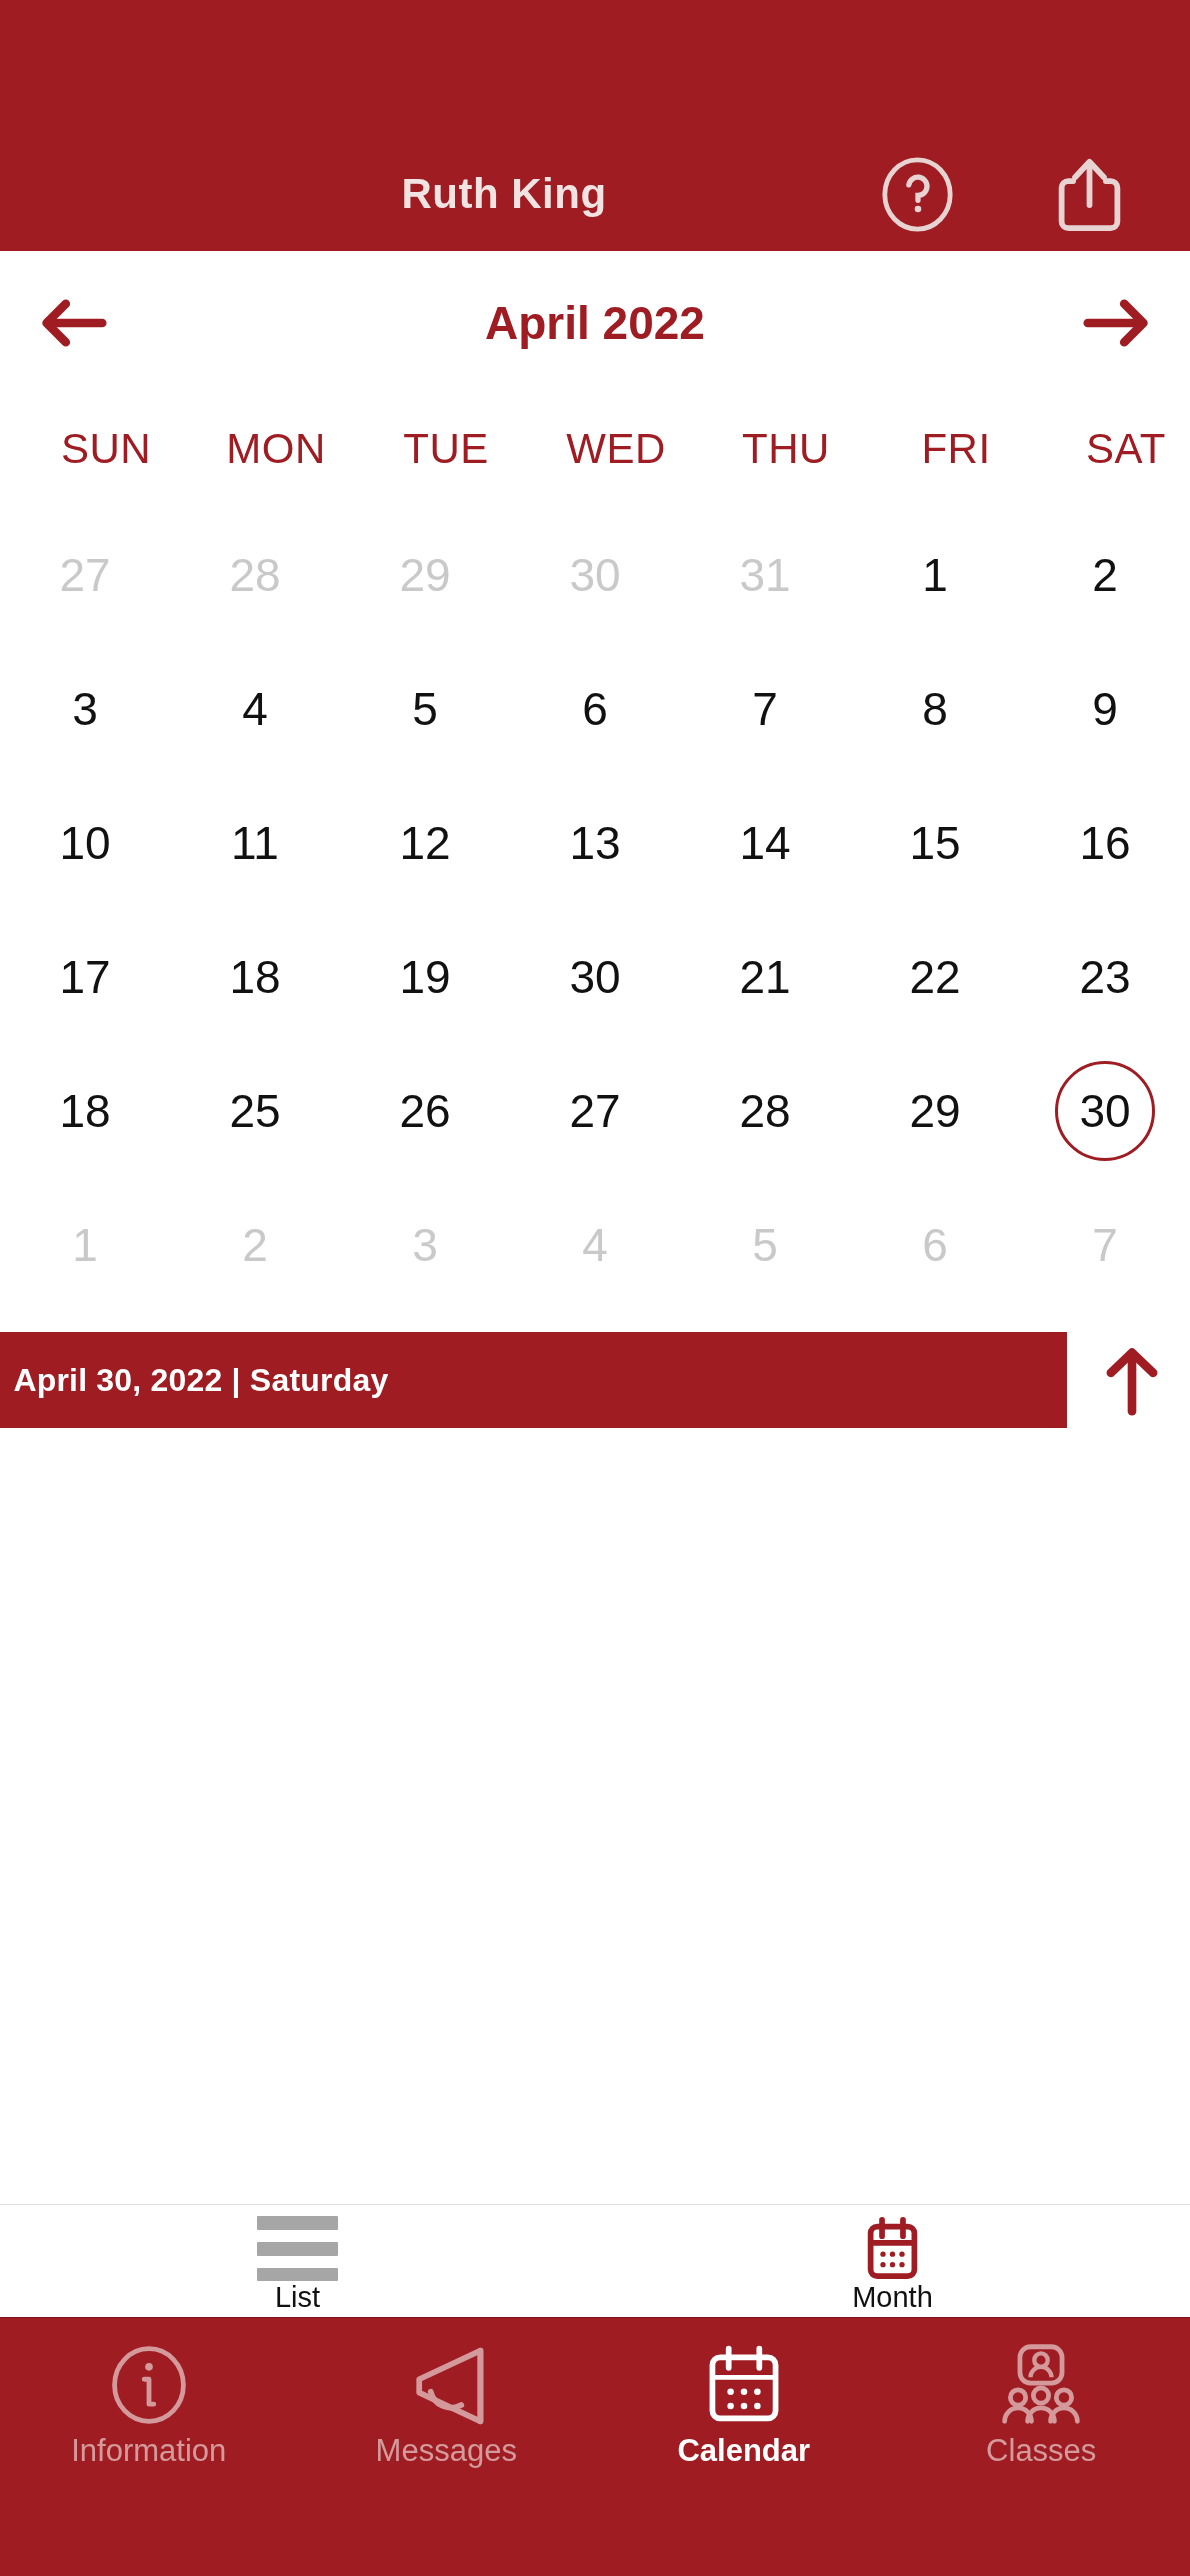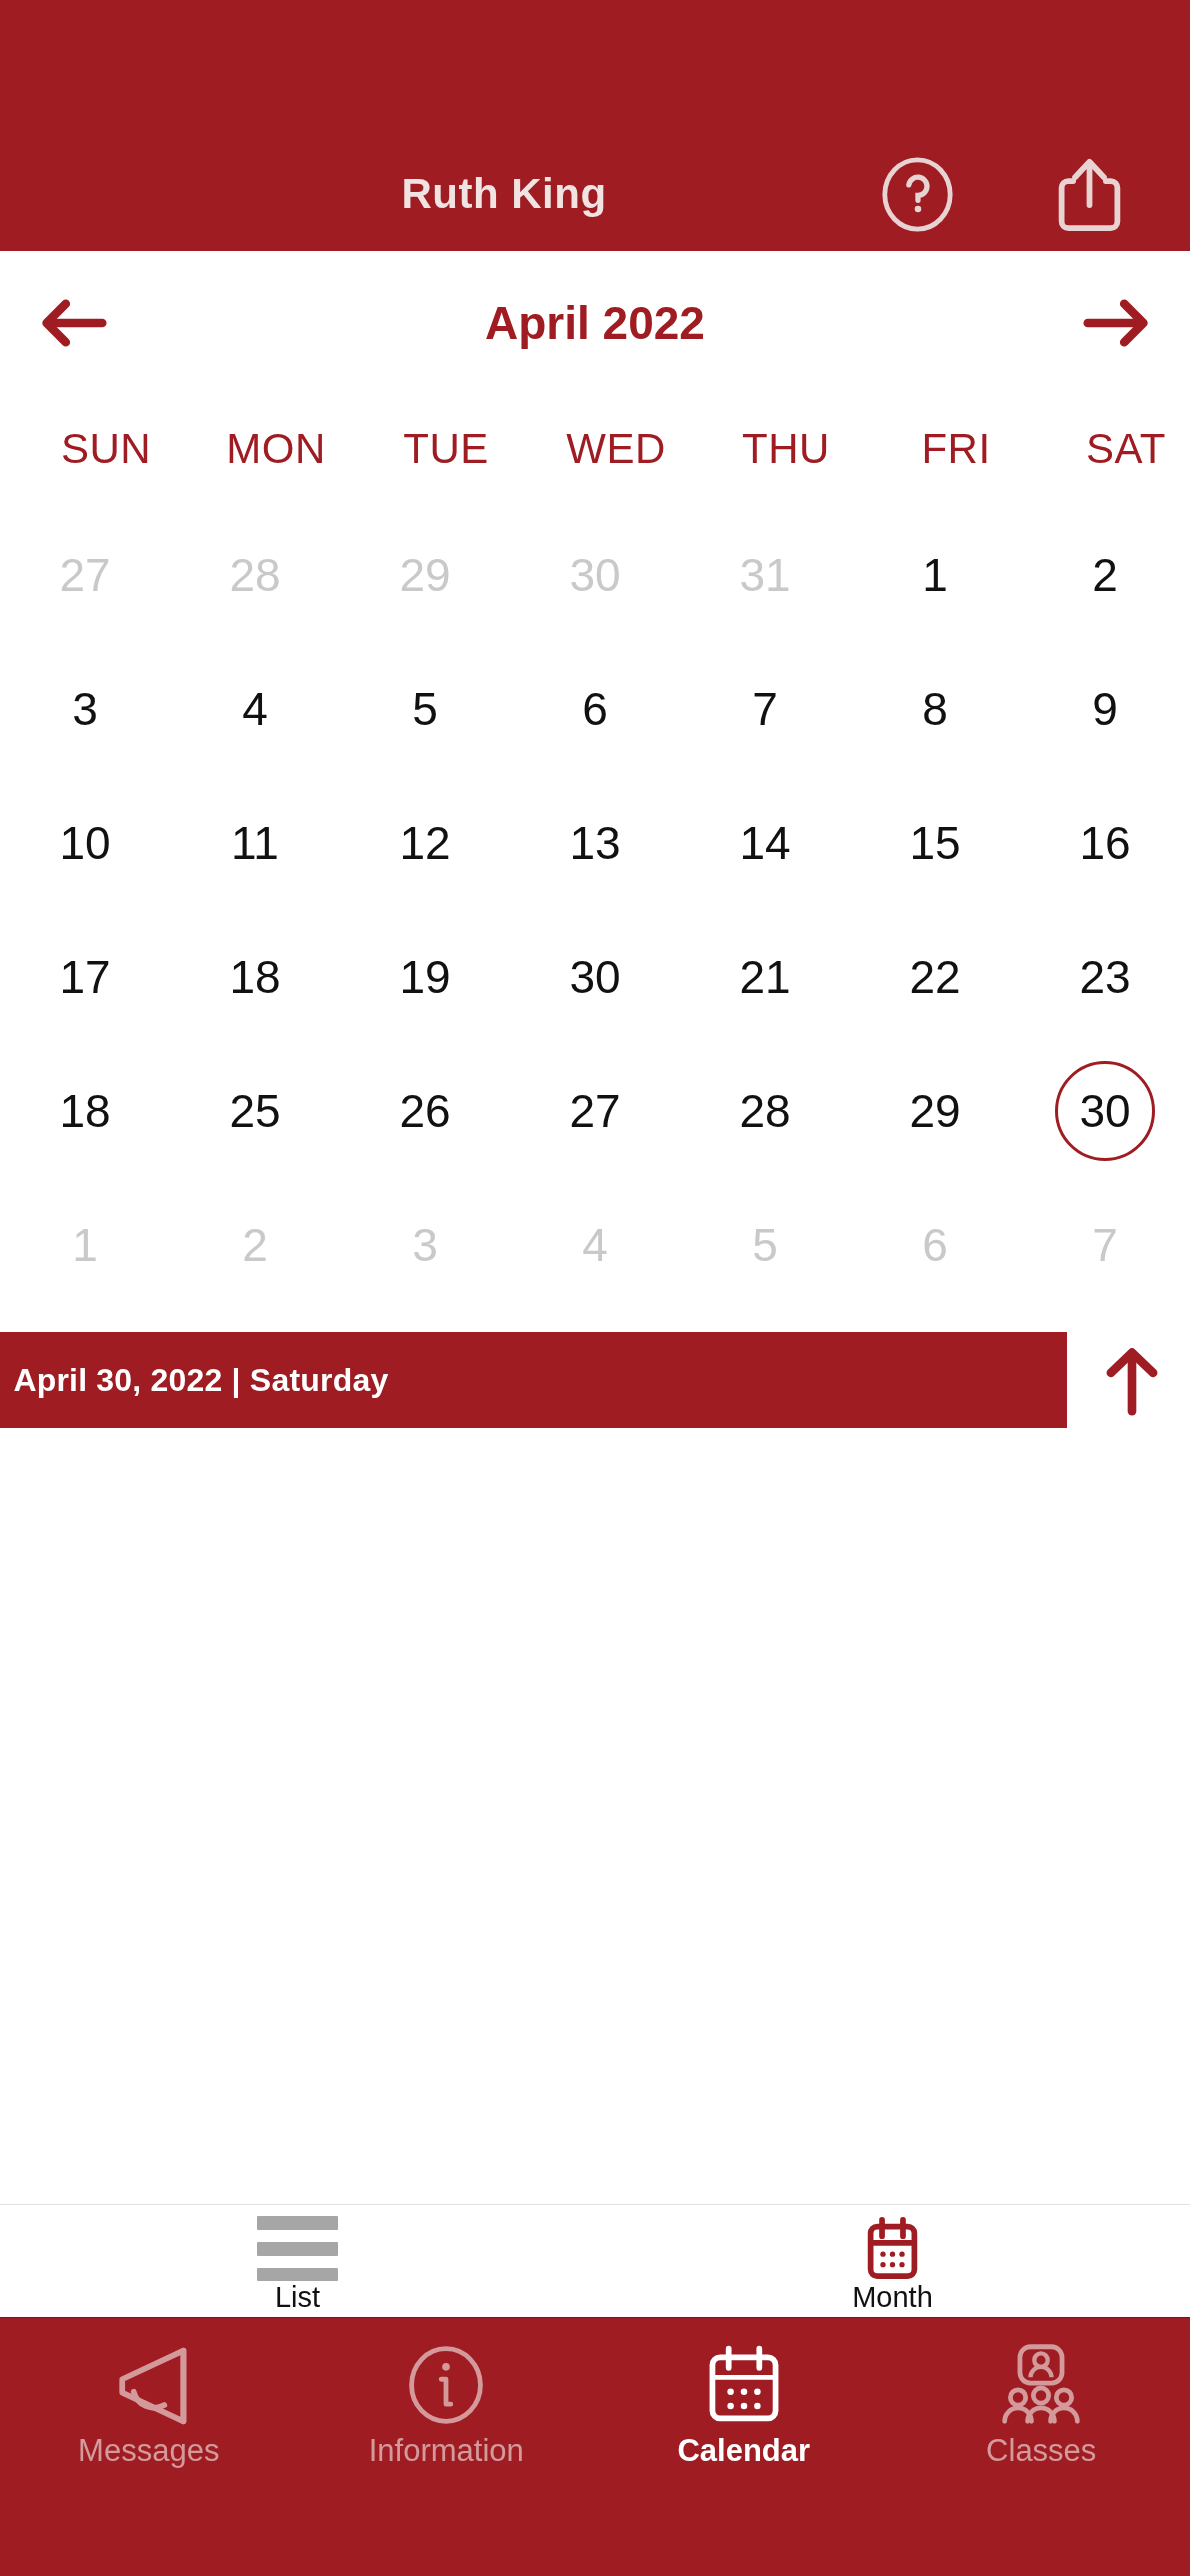--- a/index.html
+++ b/index.html
@@ -371,38 +371,38 @@
         </svg>
       </div>
       <div class="vt-label">Month</div>
     </div>
   </div>
 
   <div class="bottomnav">
 
     <div class="nav-item">
       <div class="nav-icon">
+        <svg width="88" height="88" viewBox="0 0 92 92">
+          <ellipse cx="46" cy="46" rx="36" ry="38" fill="none" stroke="#ffffff" stroke-width="5"></ellipse>
+          <circle cx="46" cy="27" r="4" fill="#ffffff"></circle>
+          <path d="M41 40 h5 v26 h5" fill="none" stroke="#ffffff" stroke-width="5" stroke-linecap="round" stroke-linejoin="round"></path>
+        </svg>
+      </div>
+      <div class="nav-label">Information</div>
+    </div>
+
+    <div class="nav-item">
+      <div class="nav-icon">
         <svg width="96" height="88" viewBox="0 0 100 92">
           <path d="M86 10 L22 40 L22 54 L86 84 Z" fill="none" stroke="#ffffff" stroke-width="6" stroke-linejoin="round"></path>
           <path d="M34 53 a22 22 0 0 0 32 14" fill="none" stroke="#ffffff" stroke-width="6" stroke-linecap="round"></path>
           <line x1="86" y1="10" x2="86" y2="84" stroke="#ffffff" stroke-width="6" stroke-linecap="round"></line>
         </svg>
       </div>
       <div class="nav-label">Messages</div>
-    </div>
-
-    <div class="nav-item">
-      <div class="nav-icon">
-        <svg width="88" height="88" viewBox="0 0 92 92">
-          <ellipse cx="46" cy="46" rx="36" ry="38" fill="none" stroke="#ffffff" stroke-width="5"></ellipse>
-          <circle cx="46" cy="27" r="4" fill="#ffffff"></circle>
-          <path d="M41 40 h5 v26 h5" fill="none" stroke="#ffffff" stroke-width="5" stroke-linecap="round" stroke-linejoin="round"></path>
-        </svg>
-      </div>
-      <div class="nav-label">Information</div>
     </div>
 
     <div class="nav-item active">
       <div class="nav-icon">
         <svg width="88" height="88" viewBox="0 0 92 92">
           <line x1="30" y1="8" x2="30" y2="28" stroke="#ffffff" stroke-width="6" stroke-linecap="round"></line>
           <line x1="62" y1="8" x2="62" y2="28" stroke="#ffffff" stroke-width="6" stroke-linecap="round"></line>
           <rect x="13" y="17" width="66" height="64" rx="8" fill="none" stroke="#ffffff" stroke-width="6"></rect>
           <line x1="14" y1="38" x2="78" y2="38" stroke="#ffffff" stroke-width="5"></line>
           <circle cx="32" cy="53" r="3.4" fill="#ffffff"></circle>

